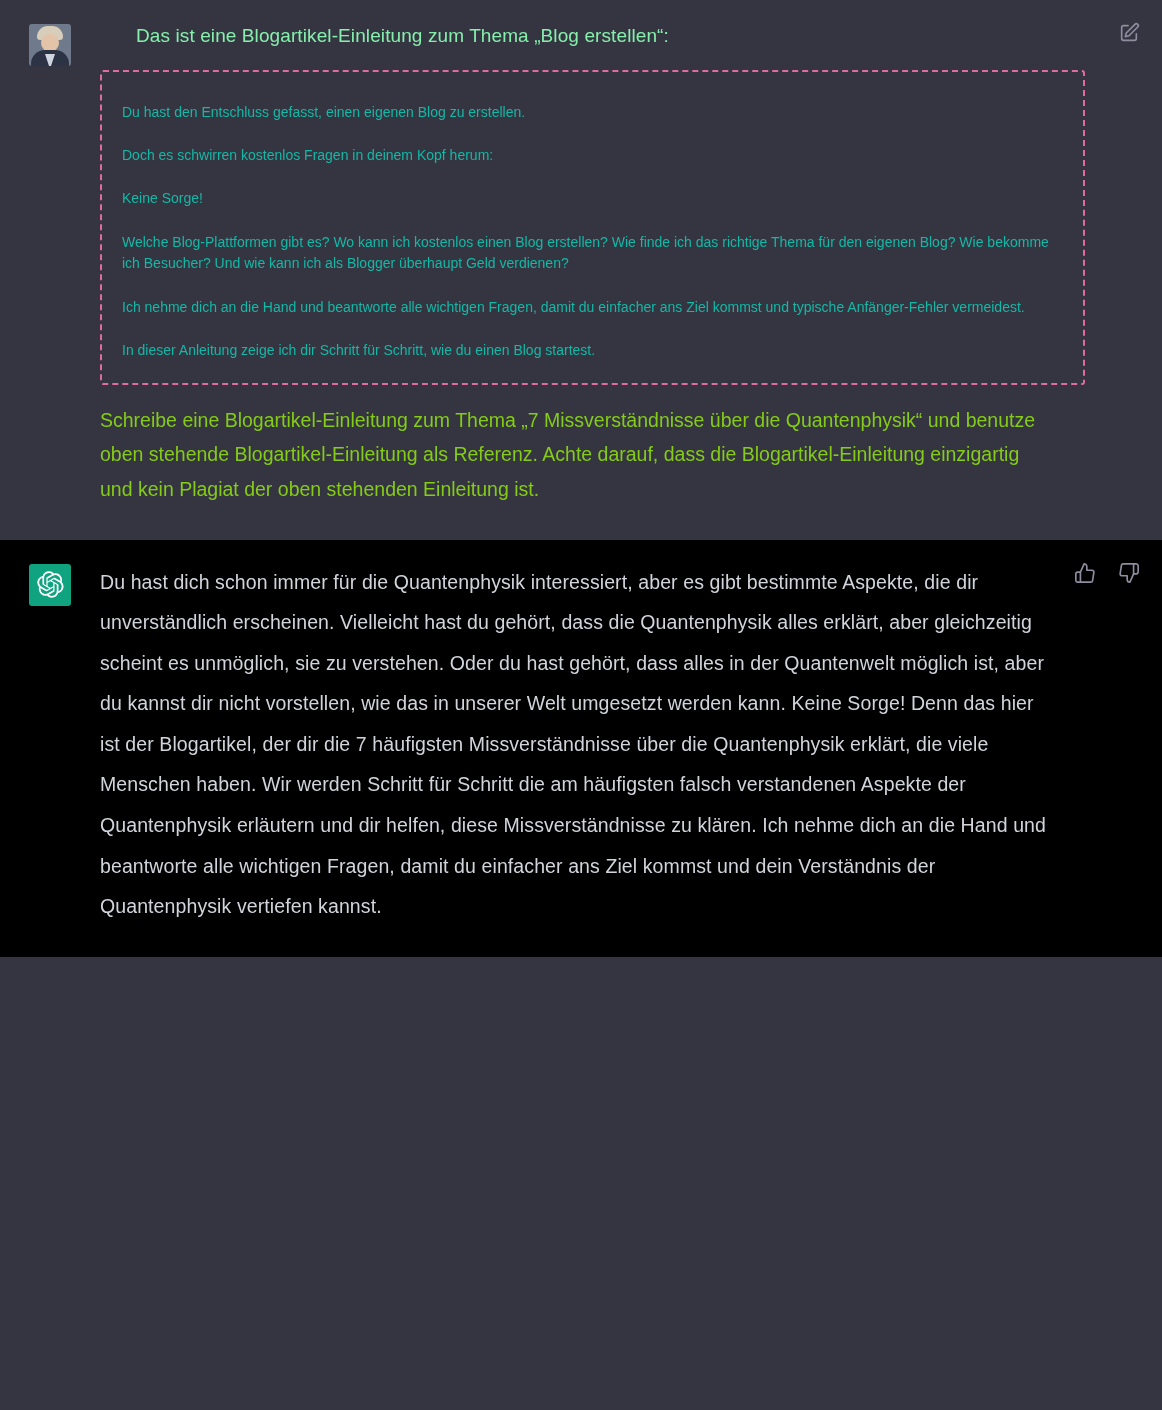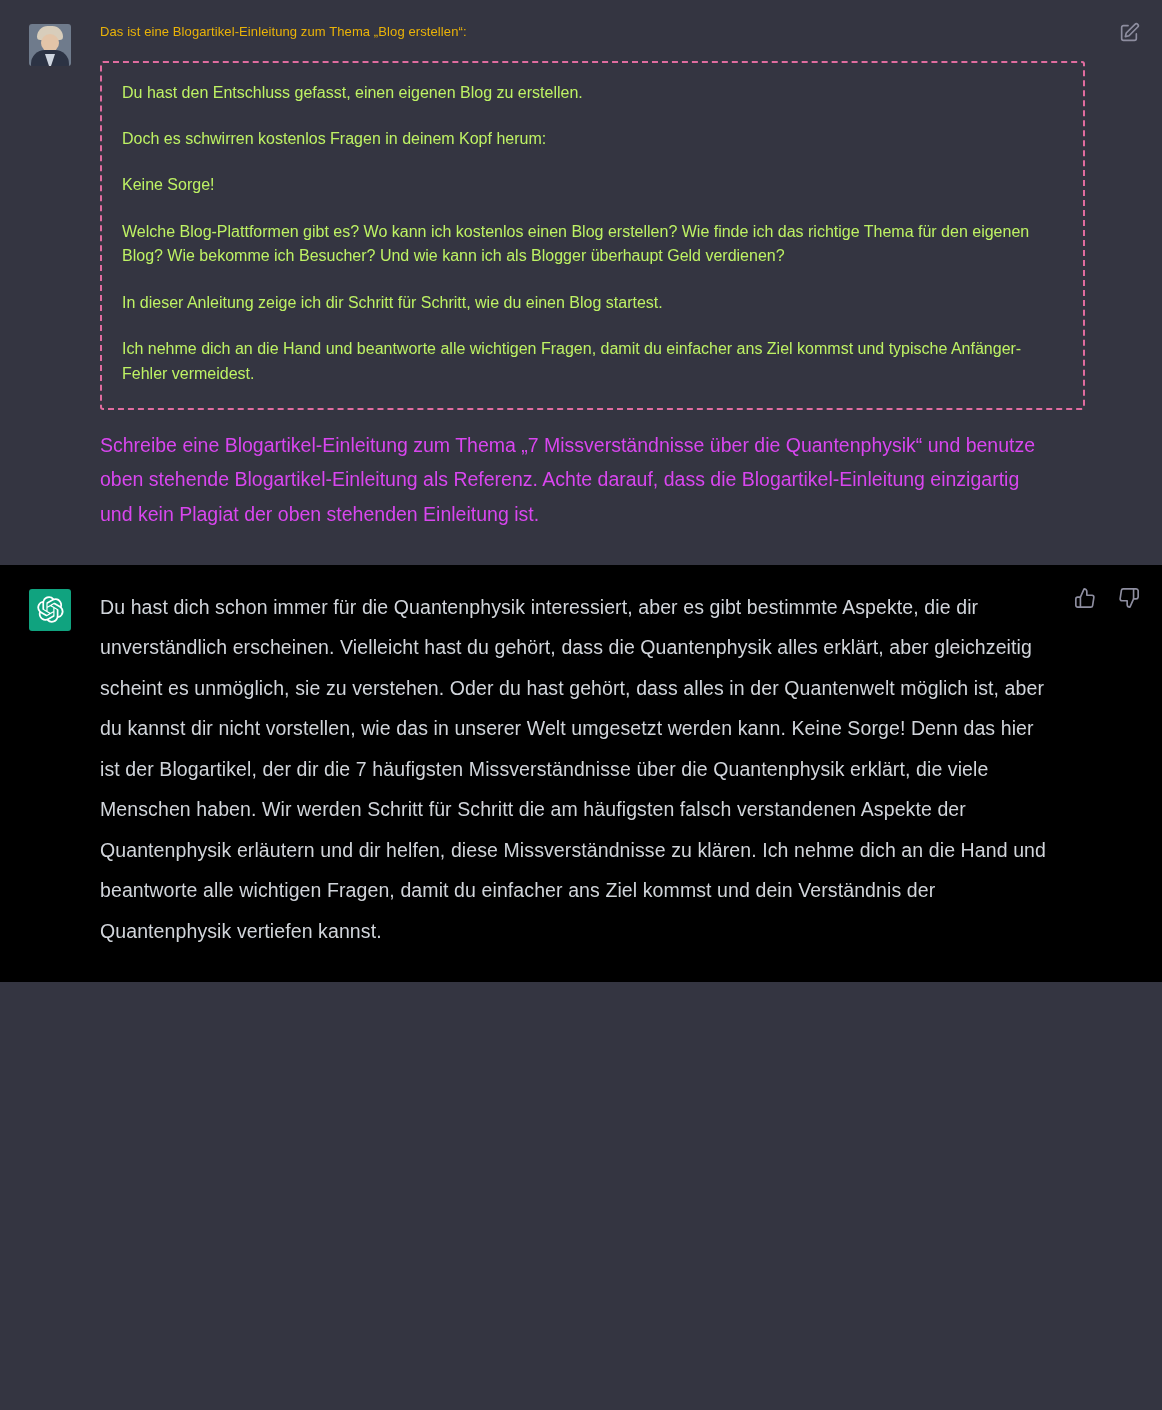--- a/index.html
+++ b/index.html
@@ -86,42 +86,43 @@
     justify-content: center;
   }
   .avatar-bot svg { display: block; }
 
   .msg-col {
     flex: 1;
     padding-right: 22px;
     position: relative;
   }
   .msg-user-text {
-    color: #eab308;
-    font-size: 13px;
+    color: #86efac;
+    font-size: 19px;
     line-height: 1.5;
     letter-spacing: 0.1px;
+    margin-left: 36px;
   }
   .highlight-box {
     border: 2.5px dashed #e06c9f;
     border-radius: 3px;
     margin: 19px 0 9px 0;
     padding: 18px 20px 22px 20px;
     max-width: 985px;
   }
   .highlight-box p {
-    margin: 0 0 22px 0;
-    color: #bef264;
-    font-size: 16px;
+    margin: 12px 0 22px 0;
+    color: #14b8a6;
+    font-size: 14px;
     line-height: 1.53;
   }
   .highlight-box p:last-child { margin-bottom: 0; }
   .tail-paragraph {
     margin: 18px 0 0 0;
-    color: #d946ef;
+    color: #84cc16;
     font-size: 19.5px;
     line-height: 1.75;
     max-width: 940px;
   }
 
   .action-icons {
     position: absolute;
     top: 0;
     right: 22px;
     display: flex;
@@ -174,22 +175,22 @@
         </span>
       </div>
 
       <div class="msg-user-text">Das ist eine Blogartikel-Einleitung zum Thema „Blog erstellen“:</div>
 
       <div class="highlight-box">
         <p>Du hast den Entschluss gefasst, einen eigenen Blog zu erstellen.</p>
         <p>Doch es schwirren kostenlos Fragen in deinem Kopf herum:</p>
         <p>Keine Sorge!</p>
         <p>Welche Blog-Plattformen gibt es? Wo kann ich kostenlos einen Blog erstellen? Wie finde ich das richtige Thema für den eigenen Blog? Wie bekomme ich Besucher? Und wie kann ich als Blogger überhaupt Geld verdienen?</p>
+        <p>Ich nehme dich an die Hand und beantworte alle wichtigen Fragen, damit du einfacher ans Ziel kommst und typische Anfänger-Fehler vermeidest.</p>
         <p>In dieser Anleitung zeige ich dir Schritt für Schritt, wie du einen Blog startest.</p>
-        <p>Ich nehme dich an die Hand und beantworte alle wichtigen Fragen, damit du einfacher ans Ziel kommst und typische Anfänger-Fehler vermeidest.</p>
       </div>
 
       <div class="tail-paragraph">Schreibe eine Blogartikel-Einleitung zum Thema „7 Missverständnisse über die Quantenphysik“ und benutze oben stehende Blogartikel-Einleitung als Referenz. Achte darauf, dass die Blogartikel-Einleitung einzigartig und kein Plagiat der oben stehenden Einleitung ist.</div>
 
     </div>
   </div>
 
   <div class="turn turn-assistant">
 
     <div class="avatar-col">

